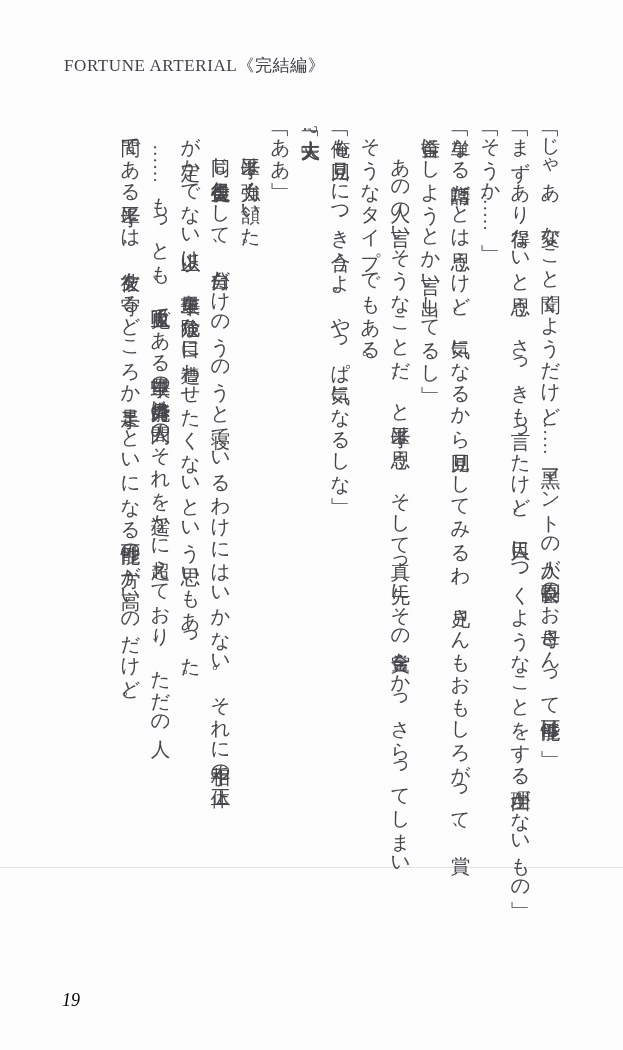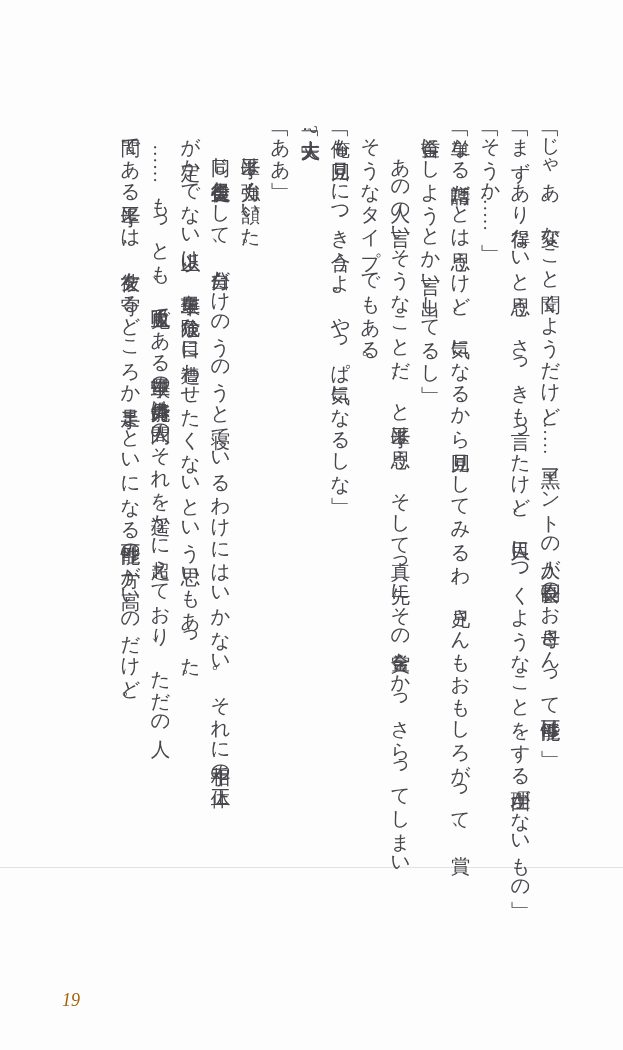--- a/index.html
+++ b/index.html
@@ -49,28 +49,29 @@
     width: 623px;
     height: 1px;
     background: rgba(90, 90, 95, 0.16);
   }
   .page-number {
     position: absolute;
     left: 62px;
     top: 990px;
     font-size: 18px;
     font-style: italic;
-    color: #a16207;
+    color: #000000;
   }
 </style>
 </head>
 <body>
 
 <div class="page">
 
+  <div class="running-header">FORTUNE ARTERIAL《完結編》</div>
 
   <div class="text-block">
       <div class="tcol">「じゃあ、変なこと聞くようだけど……黒マントの人が副会長のお母さんって可能性は?」</div>
       <div class="tcol">「まずあり得ないと思う。さっきも言ったけど、人目につくようなことをする理由がないもの」</div>
       <div class="tcol">「そうか……」</div>
       <div class="tcol">「単なる噂話だとは思うけど、気になるから見回りしてみるわ。兄さんもおもしろがって、賞</div>
       <div class="tcol">金首にしようとか言い出してるし」</div>
       <div class="tcol indent">あの人の言いそうなことだ、と孝平は思う。そして真っ先にその賞金をかっさらってしまい</div>
       <div class="tcol">そうなタイプでもある。</div>
       <div class="tcol">「俺も見回りにつき合うよ。やっぱ気になるしな」</div>

